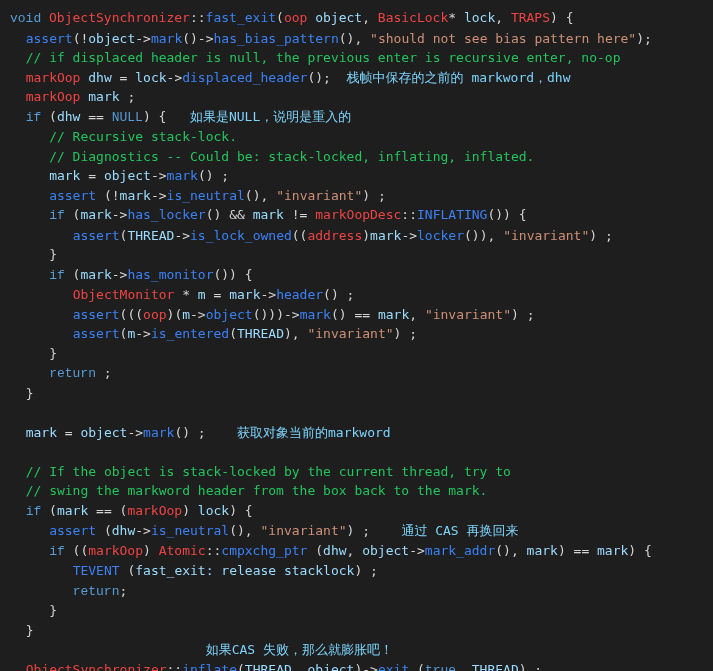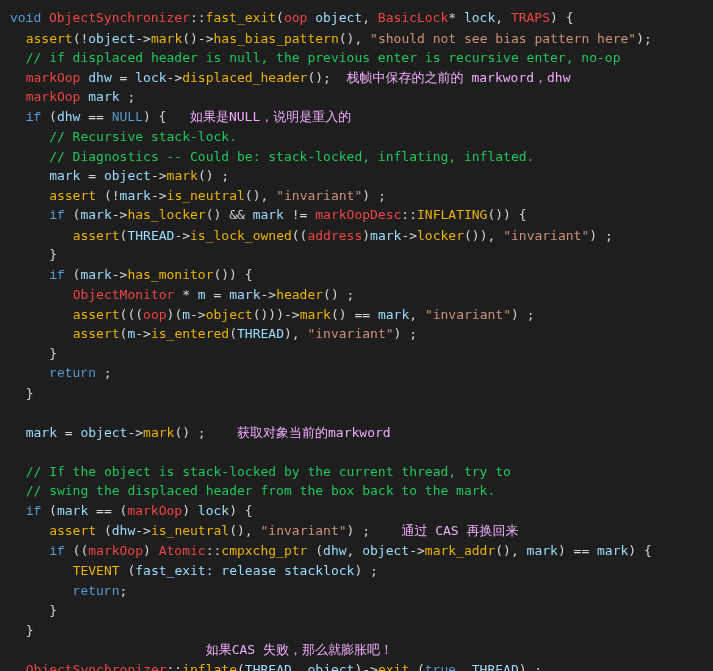--- a/index.html
+++ b/index.html
@@ -13,26 +13,26 @@
     overflow: hidden;
   }
   pre {
     margin: 0;
     padding: 8px 10px;
     line-height: 1.5;
     white-space: pre;
   }
   .kw   { color: #569cd6; font-family: Liberation Mono, monospace; }     
   .type { color: #ef4444; }     
-  .fn   { color: #eab308; }     
+  .fn   { color: #3b82f6; }     
   .id   { color: #9cdcfe; }     
   .str  { color: #ce9178; }     
   .cmt  { color: #22c55e; }     
   .op   { color: #d4d4d4; }
-  .red  { color: #f0abfc; }     
+  .red  { color: #7dd3fc; }     
 </style>
 </head>
 <body>
 
 <pre><span class="kw">void</span> <span class="type">ObjectSynchronizer</span><span class="op">::</span><span class="fn">fast_exit</span><span class="op">(</span><span class="type">oop</span> <span class="id">object</span><span class="op">, </span><span class="type">BasicLock</span><span class="op">* </span><span class="id">lock</span><span class="op">, </span><span class="type">TRAPS</span><span class="op">) {</span>
   <span class="fn">assert</span><span class="op">(!</span><span class="id">object</span><span class="op">-&gt;</span><span class="fn">mark</span><span class="op">()-&gt;</span><span class="fn">has_bias_pattern</span><span class="op">(), </span><span class="str">"should not see bias pattern here"</span><span class="op">);</span>
   <span class="cmt">// if displaced header is null, the previous enter is recursive enter, no-op</span>
   <span class="type">markOop</span> <span class="id">dhw</span> <span class="op">= </span><span class="id">lock</span><span class="op">-&gt;</span><span class="fn">displaced_header</span><span class="op">();  </span><span class="red">栈帧中保存的之前的 markword，dhw</span>
   <span class="type">markOop</span> <span class="id">mark</span> <span class="op">;</span>
   <span class="kw">if</span> <span class="op">(</span><span class="id">dhw</span> <span class="op">== </span><span class="kw">NULL</span><span class="op">) {   </span><span class="red">如果是NULL，说明是重入的</span>
@@ -47,21 +47,21 @@
         <span class="type">ObjectMonitor</span> <span class="op">* </span><span class="id">m</span> <span class="op">= </span><span class="id">mark</span><span class="op">-&gt;</span><span class="fn">header</span><span class="op">() ;</span>
         <span class="fn">assert</span><span class="op">(((</span><span class="type">oop</span><span class="op">)(</span><span class="id">m</span><span class="op">-&gt;</span><span class="fn">object</span><span class="op">()))-&gt;</span><span class="fn">mark</span><span class="op">() == </span><span class="id">mark</span><span class="op">, </span><span class="str">"invariant"</span><span class="op">) ;</span>
         <span class="fn">assert</span><span class="op">(</span><span class="id">m</span><span class="op">-&gt;</span><span class="fn">is_entered</span><span class="op">(</span><span class="id">THREAD</span><span class="op">), </span><span class="str">"invariant"</span><span class="op">) ;</span>
      <span class="op">}</span>
      <span class="kw">return</span> <span class="op">;</span>
   <span class="op">}</span>
 
   <span class="id">mark</span> <span class="op">= </span><span class="id">object</span><span class="op">-&gt;</span><span class="fn">mark</span><span class="op">() ;    </span><span class="red">获取对象当前的markword</span>
 
   <span class="cmt">// If the object is stack-locked by the current thread, try to</span>
-  <span class="cmt">// swing the displaced header from the box back to the mark.</span>
+  <span class="cmt">// swing the markword header from the box back to the mark.</span>
   <span class="kw">if</span> <span class="op">(</span><span class="id">mark</span> <span class="op">== (</span><span class="type">markOop</span><span class="op">) </span><span class="id">lock</span><span class="op">) {</span>
      <span class="fn">assert</span> <span class="op">(</span><span class="id">dhw</span><span class="op">-&gt;</span><span class="fn">is_neutral</span><span class="op">(), </span><span class="str">"invariant"</span><span class="op">) ;    </span><span class="red">通过 CAS 再换回来</span>
      <span class="kw">if</span> <span class="op">((</span><span class="type">markOop</span><span class="op">) </span><span class="type">Atomic</span><span class="op">::</span><span class="fn">cmpxchg_ptr</span> <span class="op">(</span><span class="id">dhw</span><span class="op">, </span><span class="id">object</span><span class="op">-&gt;</span><span class="fn">mark_addr</span><span class="op">(), </span><span class="id">mark</span><span class="op">) == </span><span class="id">mark</span><span class="op">) {</span>
         <span class="fn">TEVENT</span> <span class="op">(</span><span class="id">fast_exit: release stacklock</span><span class="op">) ;</span>
         <span class="kw">return</span><span class="op">;</span>
      <span class="op">}</span>
   <span class="op">}</span>
                          <span class="red">如果CAS 失败，那么就膨胀吧！</span>
   <span class="type">ObjectSynchronizer</span><span class="op">::</span><span class="fn">inflate</span><span class="op">(</span><span class="id">THREAD</span><span class="op">, </span><span class="id">object</span><span class="op">)-&gt;</span><span class="fn">exit</span> <span class="op">(</span><span class="kw">true</span><span class="op">, </span><span class="id">THREAD</span><span class="op">) ;</span>
 </pre>

